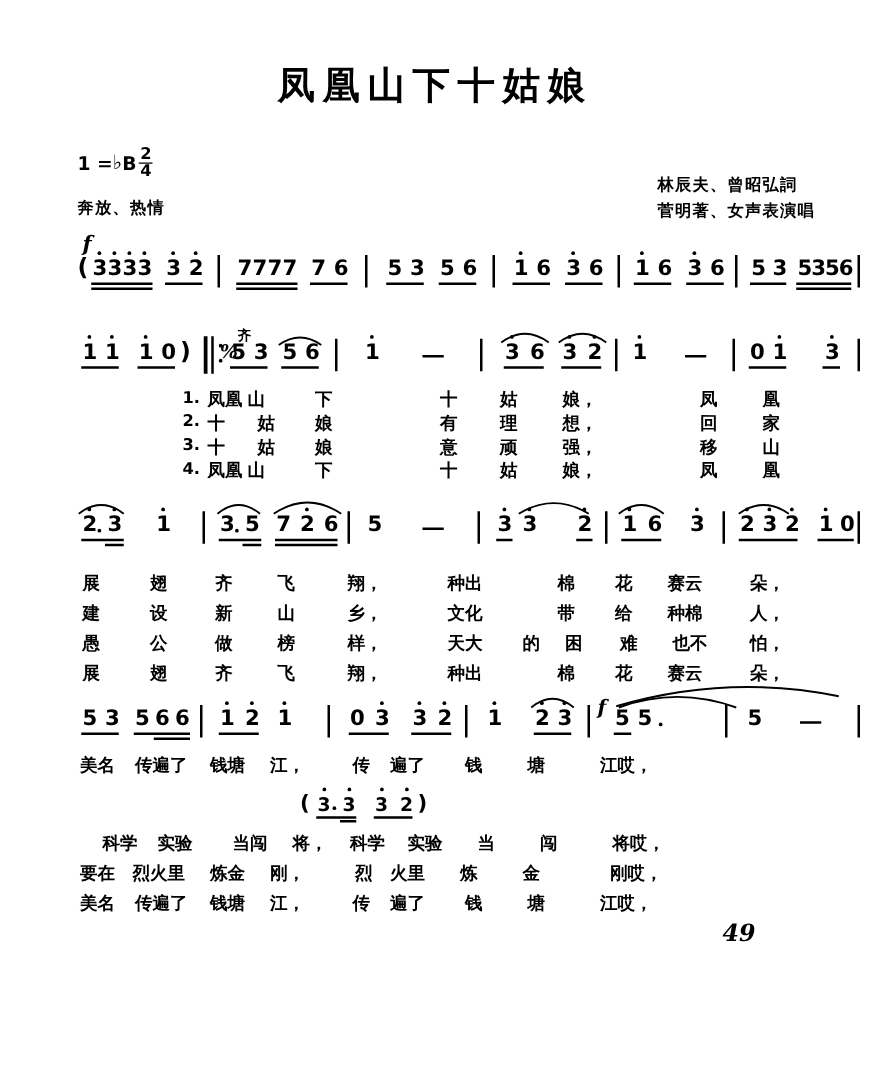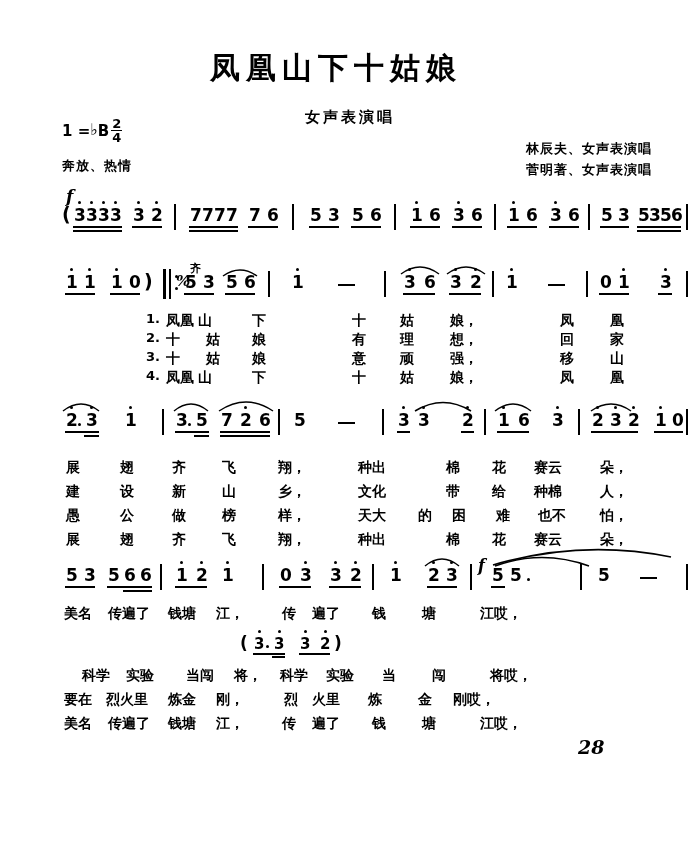--- a/index.html
+++ b/index.html
@@ -18,21 +18,21 @@
 
   .page {
     position: absolute;
     left: 0; top: 0;
     width: 700px; height: 853px;
   }
 
   
   .title {
     position: absolute;
-    left: 0; top: 48px;
+    left: 12px; top: 48px;
     width: 672px;
     text-align: center;
     font-family: "DejaVu Sans", sans-serif;
     font-size: 30px;
     font-weight: bold;
     letter-spacing: 6px;
   }
   .subtitle {
     position: absolute;
     left: 0; top: 108px;
@@ -205,40 +205,39 @@
     position: absolute;
     height: 26px;
   }
 </style>
 </head>
 <body>
 
 <div class="page">
 
   <div class="title">凤凰山下十姑娘</div>
-  <div class="subtitle">女声表演唱</div>
 
   <div class="keysig">
     <span>1 =</span><span class="flat">♭</span><span>B</span><span class="frac"><span class="num">2</span><span class="den">4</span></span>
   </div>
 
   <div class="tempo">奔放、热情</div>
 
   <div class="credits">
-    <div>林辰夫、女声表演唱</div>
+    <div>林辰夫、曾昭弘詞</div>
     <div>菅明著、女声表演唱</div>
   </div>
 
   <div class="dyn dyn-f1">f</div>
   <div class="dyn dyn-f2">f</div>
 
   <div class="marking-qi">齐</div>
   <div class="marking-seg">%</div>
 
-  <div class="pagenum">28</div>
+  <div class="pagenum">49</div>
 
   <div class="stave" style="top:205px;">
     <span class="paren" style="left:62px; top:-2px;">(</span>
 
     <span class="note" style="left:74px; top:2px;">3<i class="odot-up"></i></span>
     <span class="note" style="left:86px; top:2px;">3<i class="odot-up"></i></span>
     <span class="note" style="left:98px; top:2px;">3<i class="odot-up"></i></span>
     <span class="note" style="left:110px; top:2px;">3<i class="odot-up"></i></span>
     <span class="beam" style="left:73px; top:21px; width:49px;"></span>
     <span class="beam" style="left:73px; top:25px; width:49px;"></span>
@@ -666,21 +665,21 @@
   </div>
   <div class="lyric-line" style="top:690px;">
     <span class="lyr" style="left:64px;">要在</span>
     <span class="lyr" style="left:106px;">烈火里</span>
     <span class="lyr" style="left:168px;">炼金</span>
     <span class="lyr" style="left:216px;">刚，</span>
     <span class="lyr" style="left:284px;">烈</span>
     <span class="lyr" style="left:312px;text-align:right;">火里</span>
     <span class="lyr" style="left:368px;">炼</span>
     <span class="lyr" style="left:418px;">金</span>
-    <span class="lyr" style="left:453px;text-align:center;">刚哎，</span>
+    <span class="lyr" style="left:488px;text-align:center;">刚哎，</span>
   </div>
   <div class="lyric-line" style="top:714px;">
     <span class="lyr" style="left:64px;">美名</span>
     <span class="lyr" style="left:108px;">传遍了</span>
     <span class="lyr" style="left:168px;">钱塘</span>
     <span class="lyr" style="left:216px;">江，</span>
     <span class="lyr" style="left:282px;">传</span>
     <span class="lyr" style="left:312px;">遍了</span>
     <span class="lyr" style="left:372px;">钱</span>
     <span class="lyr" style="left:422px;">塘</span>

